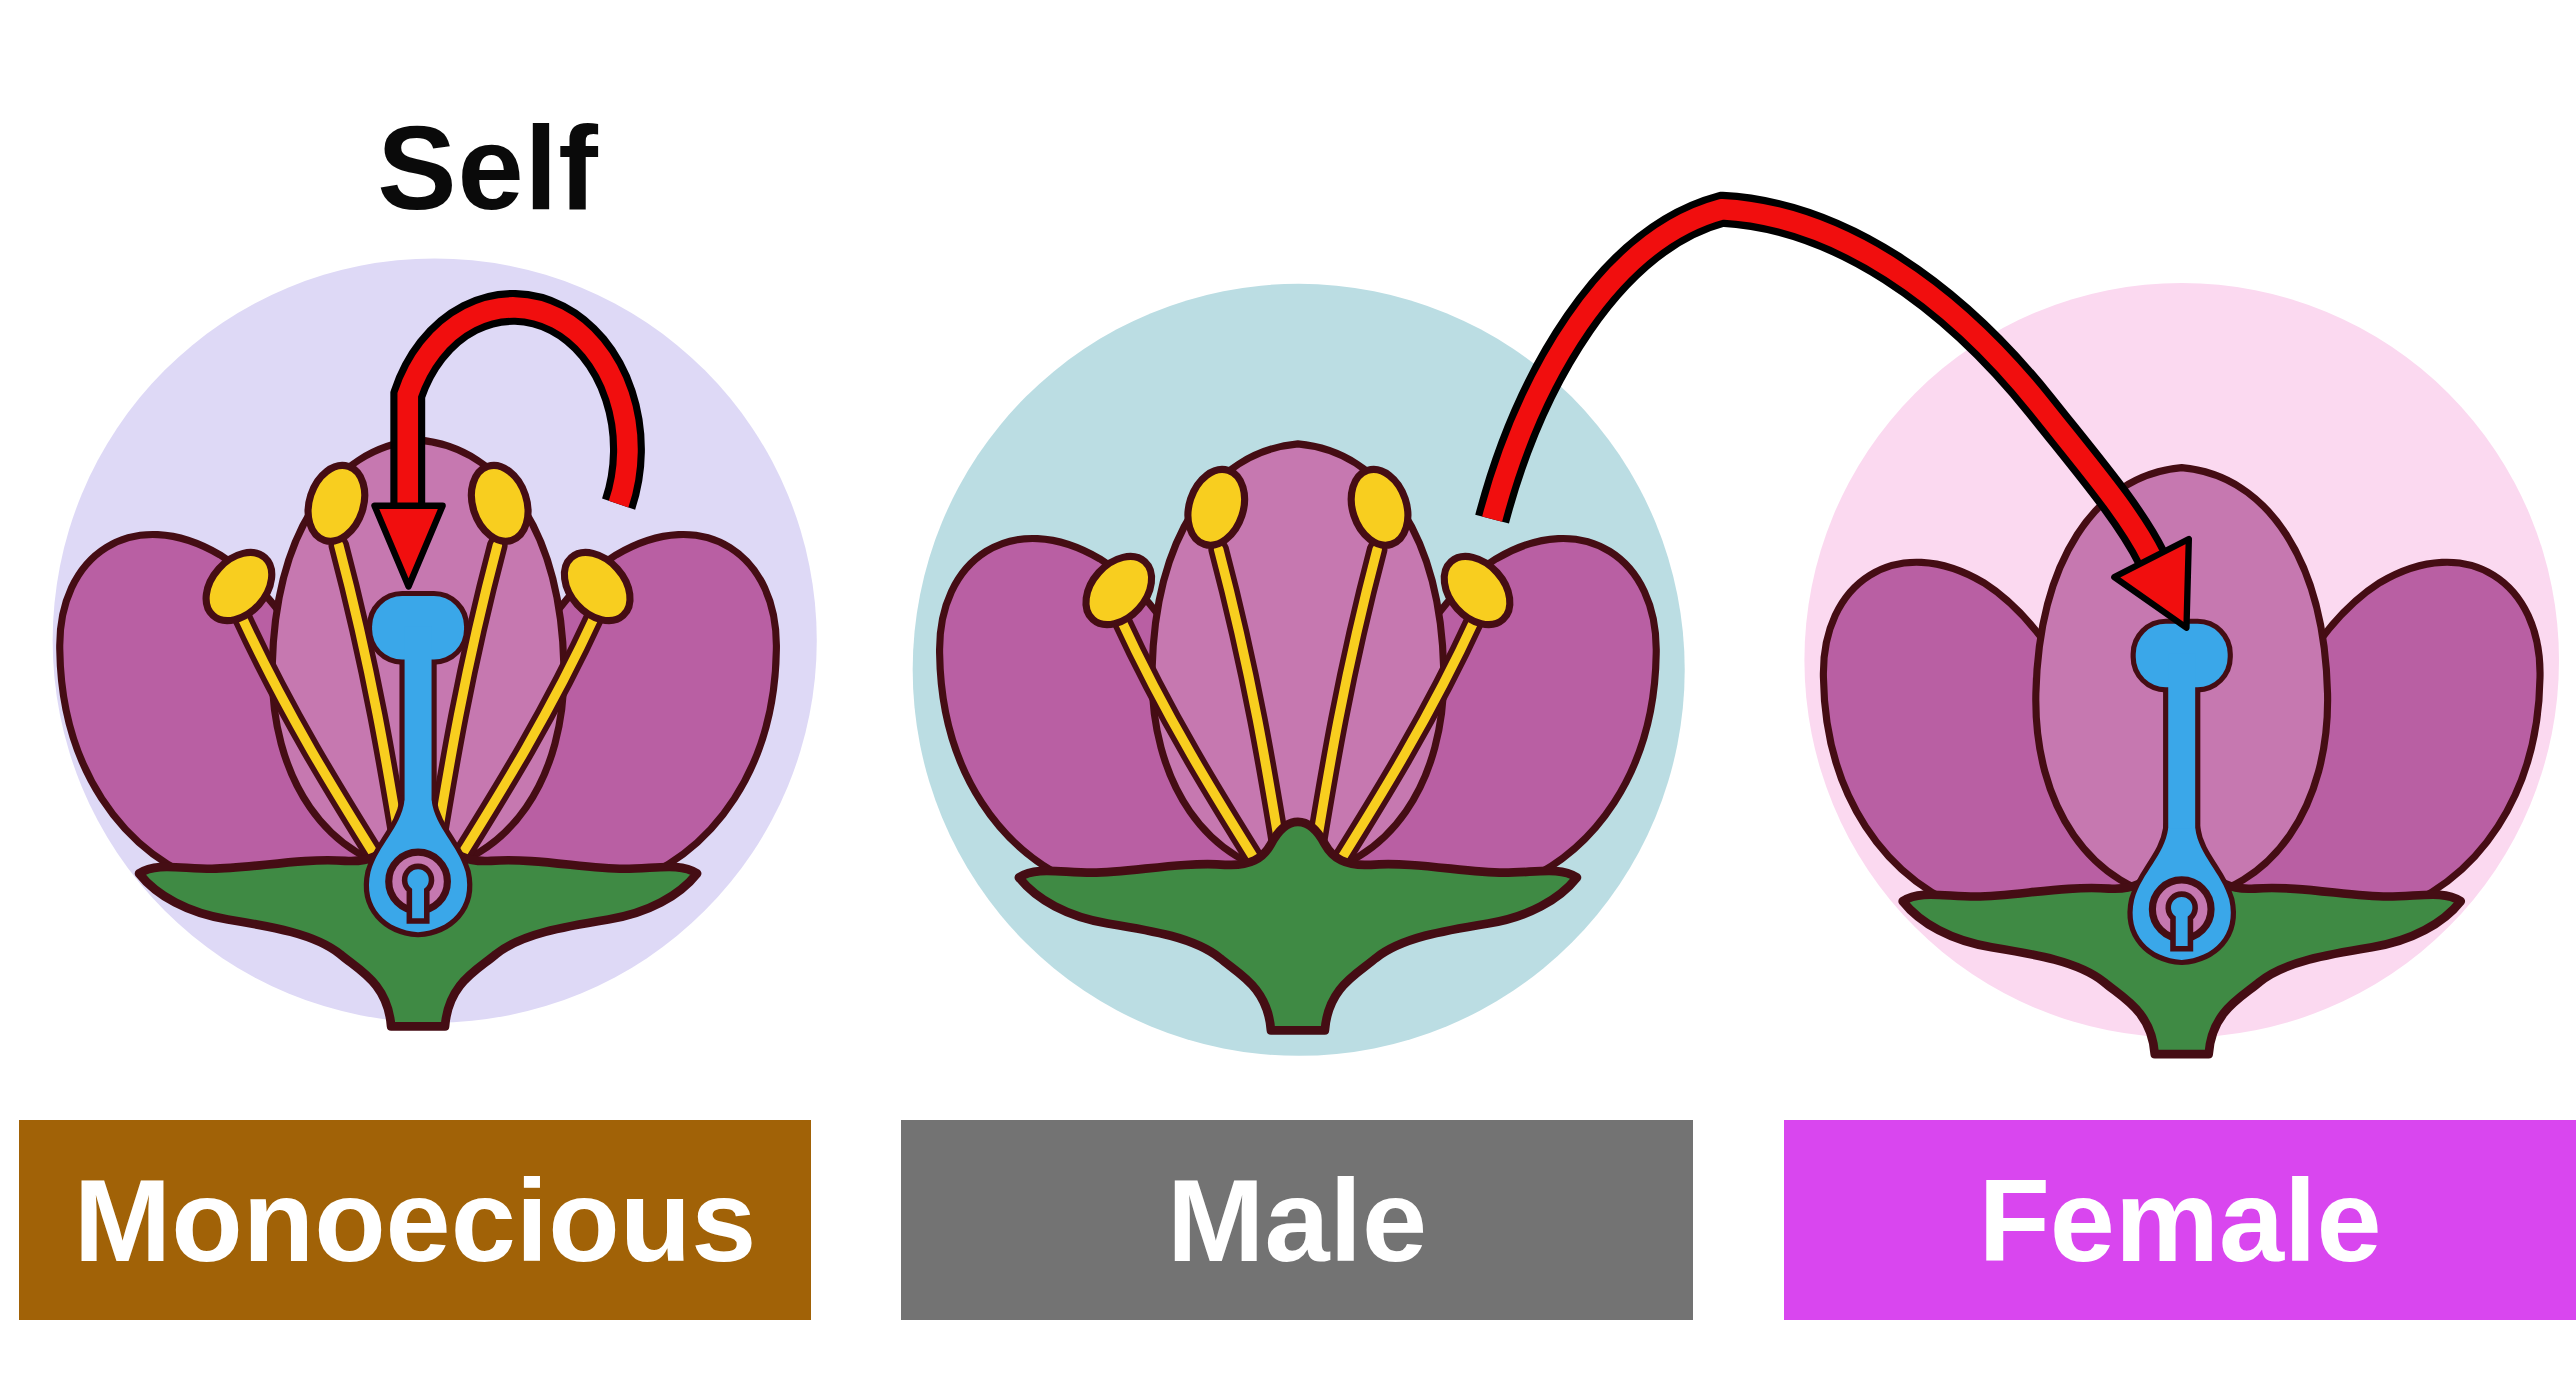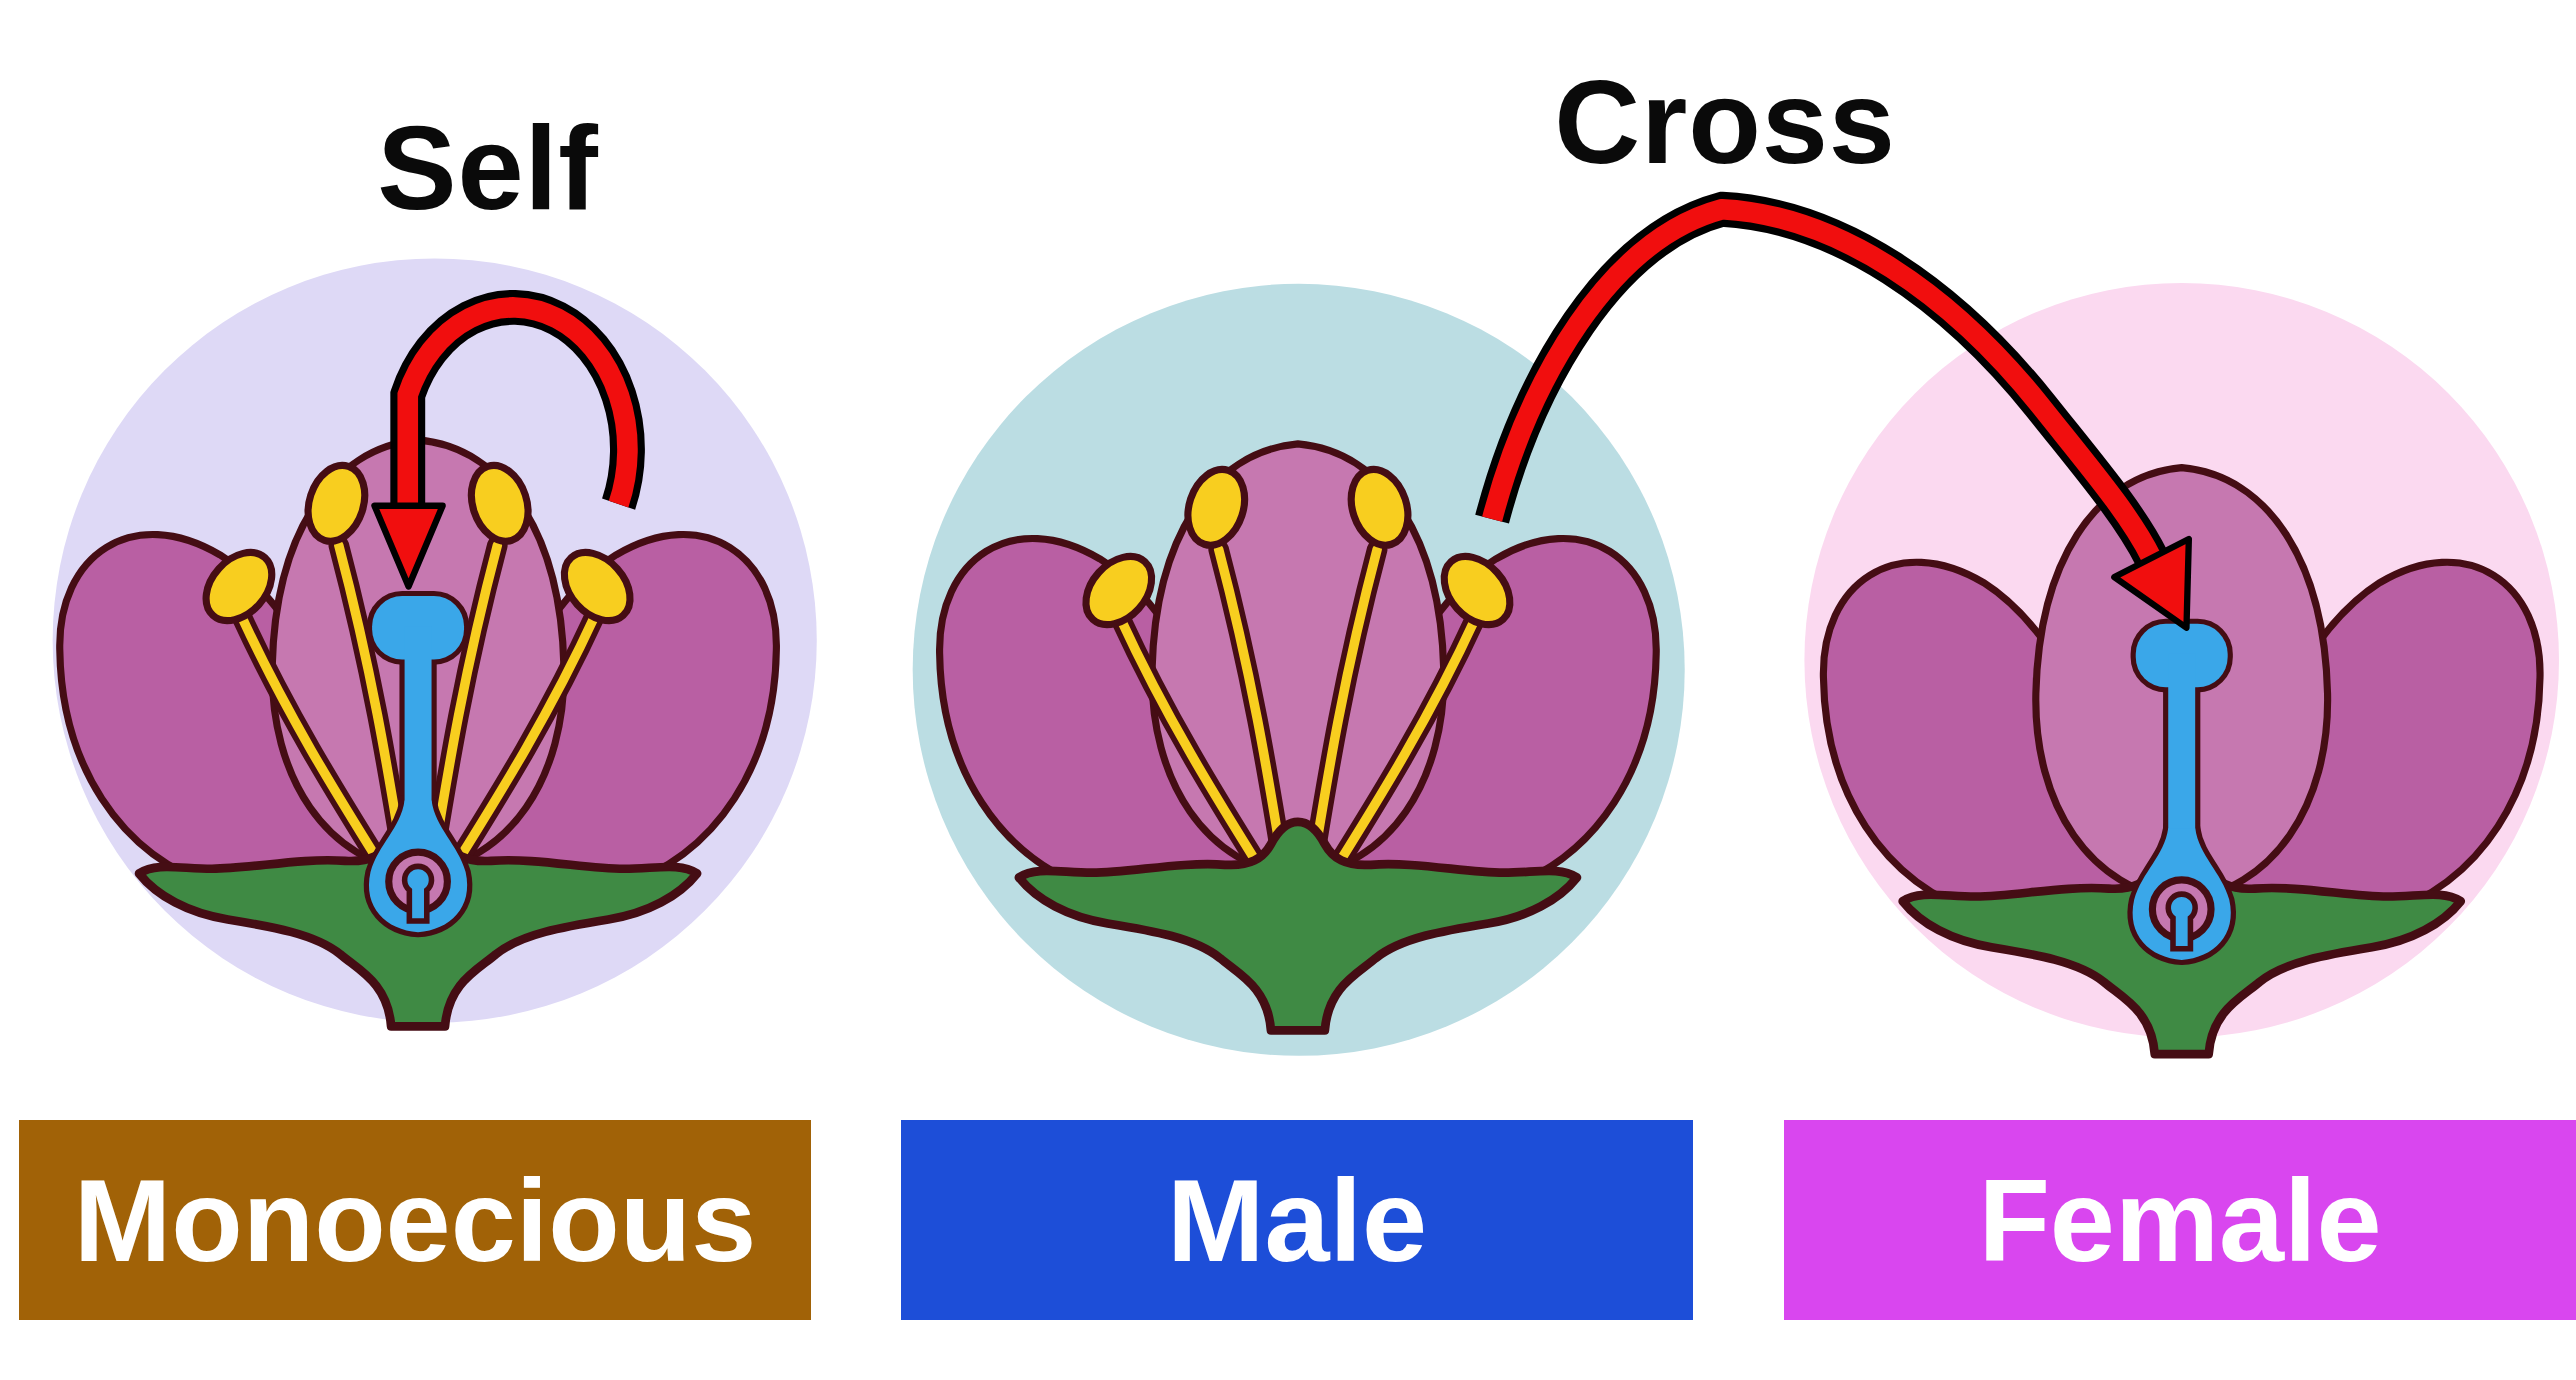--- a/index.html
+++ b/index.html
@@ -109,26 +109,25 @@
     <g>
       <path class="arrow-casing" d="M 1882 655 C 1928 480 2030 302 2172 264 C 2320 272 2462 372 2574 512
                C 2636 590 2686 648 2714 704"></path>
       <path class="arrow-core" d="M 1882 655 C 1928 480 2030 302 2172 264 C 2320 272 2462 372 2574 512
                C 2636 590 2686 648 2714 704" style="stroke: rgb(241, 14, 14);"></path>
       <polygon class="arrow-head" points="2667,728 2761,680 2758,792" style="fill: rgb(241, 14, 14);"></polygon>
     </g>
   </svg>
 
   <div class="float-label" style="left:488px;top:167px;">Self</div>
-  <div class="float-label" style="left:1725px;top:121px;">Cross</div>
 
   <div class="panel-label" style="left: 19px; background-color: #a16207;">
     <span>Monoecious</span>
   </div>
-  <div class="panel-label" style="left: 901px; background-color: #1d4ed8;">
+  <div class="panel-label" style="left: 901px; background-color: #737373;">
     <span>Male</span>
   </div>
   <div class="panel-label" style="left: 1784px; background-color: #d946ef;">
     <span>Female</span>
   </div>
 
 </div>
 
 
 </body></html>

